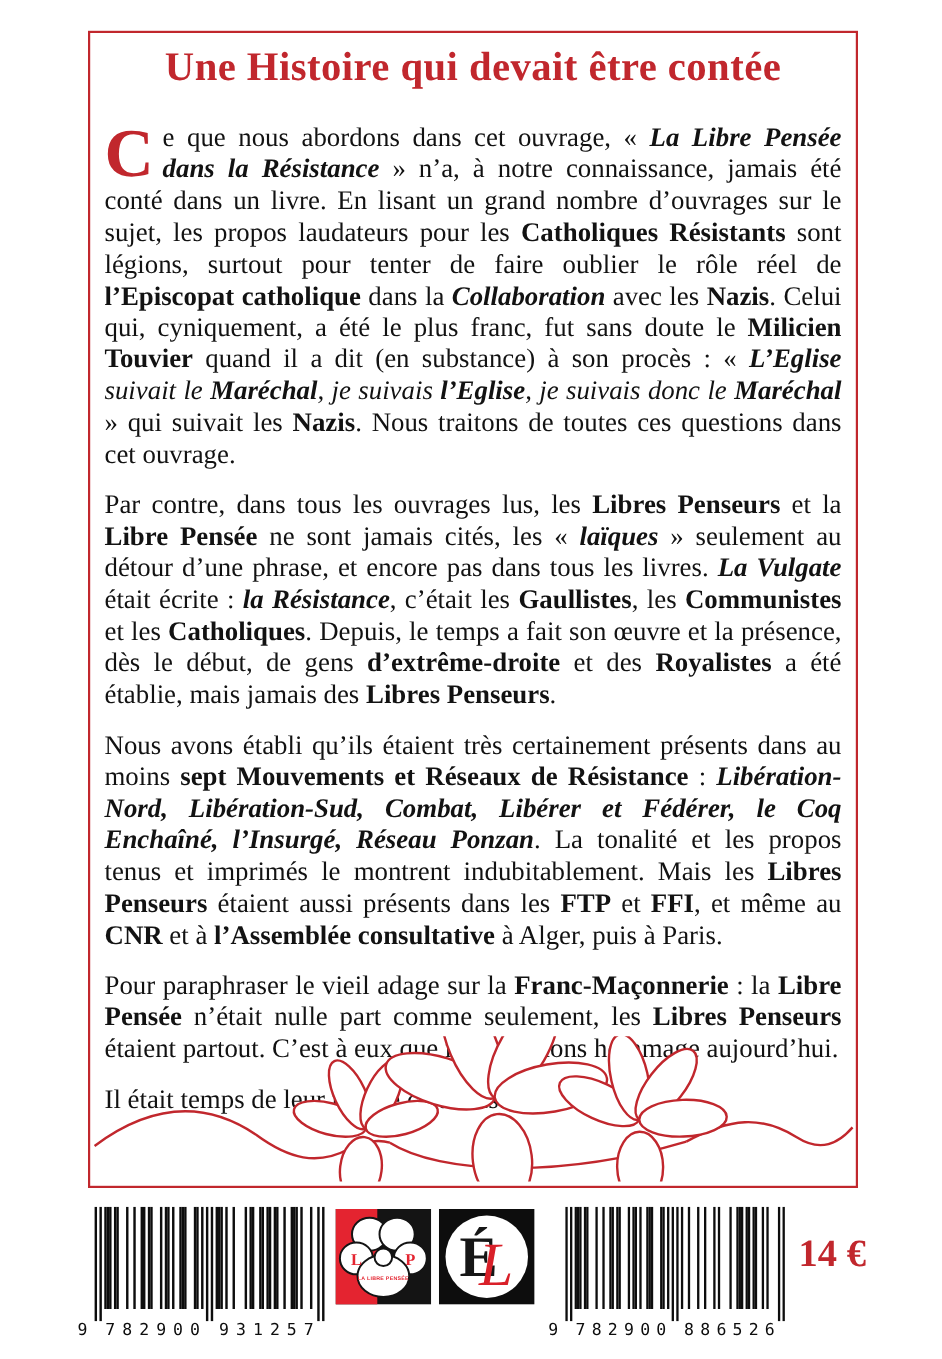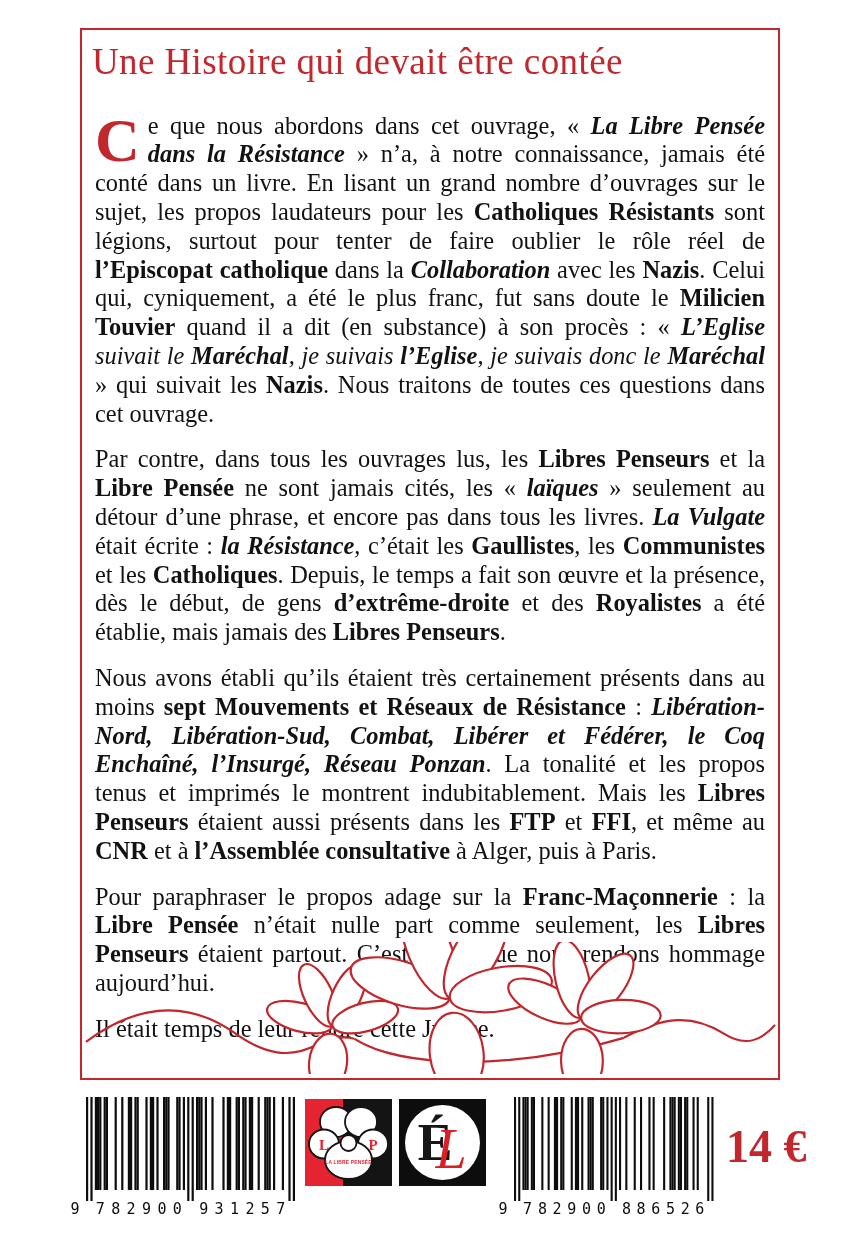--- a/index.html
+++ b/index.html
@@ -2,51 +2,51 @@
 <html style="--red: #c1272d; --logo-red: #e42430; --ink: #121212;"><head>
 <meta charset="utf-8">
 <style>
   :root { --red:#c1272d; --logo-red:#e42430; --ink:#121212; }
   html,body{margin:0;padding:0;}
   body{width:856px;height:1235px;background:#ffffff;position:relative;
        font-family:"Liberation Serif",serif;overflow:hidden;}
   .page{position:absolute;inset:0;}
   .frame{position:absolute;left:80px;top:28px;width:700px;height:1052px;
          border:2px solid var(--red);box-sizing:border-box;background:#fff;}
-  .title{margin:12px 10px 0;color:var(--red);
-         font-size:37px;font-weight:normal;letter-spacing:.4px;line-height:1.1;}
+  .title{margin:12px 10px 0;text-align:center;color:var(--red);
+         font-size:37px;font-weight:bold;letter-spacing:.4px;line-height:1.1;}
   .body-text{margin-top:29px;padding:0 13px;color:var(--ink);
          font-size:24.4px;line-height:28.8px;text-align:justify;}
   .para{margin:0 0 17px;}
   .para .b{font-weight:bold;}
   .para .i{font-style:italic;}
   .dropcap{float:left;color:var(--red);font-weight:bold;font-size:62px;
            line-height:50px;padding:3px 8px 0 0;}
   .flourish{position:absolute;left:0;bottom:4px;width:696px;height:132px;}
   .barcode{position:absolute;}
   #bc-left{left:68px;top:1097px;}
   #bc-right{left:496px;top:1097px;}
   .barcode text{font-family:"DejaVu Sans Mono",monospace;font-size:15px;fill:#0d0d0d;}
   .lp-logo{position:absolute;left:305px;top:1099px;width:87px;height:87px;}
   .el-logo{position:absolute;left:399px;top:1099px;width:87px;height:87px;}
   .price{position:absolute;left:726px;top:1120px;color:var(--red);
-         font-weight:bold;font-size:46px;}
+         font-weight:bold;font-size:35px;}
 </style>
 </head>
 <body>
 
 <div class="page">
 
   <div class="frame">
     <h1 class="title">Une Histoire qui devait être contée</h1>
     <div class="body-text" id="paragraphs">
         <p class="para"><span class="dropcap">C</span><span>e que nous abordons dans cet ouvrage, « </span><span class="b i">La Libre Pensée dans la Résistance</span><span> » n’a, à notre connaissance, jamais été conté dans un livre. En lisant un grand nombre d’ouvrages sur le sujet, les propos laudateurs pour les </span><span class="b">Catholiques Résistants</span><span> sont légions, surtout pour tenter de faire oublier le rôle réel de </span><span class="b">l’Episcopat catholique</span><span> dans la </span><span class="b i">Collaboration</span><span> avec les </span><span class="b">Nazis</span><span>. Celui qui, cyniquement, a été le plus franc, fut sans doute le </span><span class="b">Milicien Touvier</span><span> quand il a dit (en substance) à son procès : « </span><span class="b i">L’Eglise</span><span class="i"> suivait le </span><span class="b i">Maréchal</span><span class="i">, je suivais </span><span class="b i">l’Eglise</span><span class="i">, je suivais donc le </span><span class="b i">Maréchal</span><span> » qui suivait les </span><span class="b">Nazis</span><span>. Nous traitons de toutes ces questions dans cet ouvrage.</span></p>
         <p class="para"><span>Par contre, dans tous les ouvrages lus, les </span><span class="b">Libres Penseurs</span><span> et la </span><span class="b">Libre Pensée</span><span> ne sont jamais cités, les « </span><span class="b i">laïques</span><span> » seulement au détour d’une phrase, et encore pas dans tous les livres. </span><span class="b i">La Vulgate</span><span> était écrite : </span><span class="b i">la Résistance</span><span>, c’était les </span><span class="b">Gaullistes</span><span>, les </span><span class="b">Communistes</span><span> et les </span><span class="b">Catholiques</span><span>. Depuis, le temps a fait son œuvre et la présence, dès le début, de gens </span><span class="b">d’extrême-droite</span><span> et des </span><span class="b">Royalistes</span><span> a été établie, mais jamais des </span><span class="b">Libres Penseurs</span><span>.</span></p>
         <p class="para"><span>Nous avons établi qu’ils étaient très certainement présents dans au moins </span><span class="b">sept Mouvements et Réseaux de Résistance</span><span> : </span><span class="b i">Libération-Nord, Libération-Sud, Combat, Libérer et Fédérer, le Coq Enchaîné, l’Insurgé, Réseau Ponzan</span><span>. La tonalité et les propos tenus et imprimés le montrent indubitablement. Mais les </span><span class="b">Libres Penseurs</span><span> étaient aussi présents dans les </span><span class="b">FTP</span><span> et </span><span class="b">FFI</span><span>, et même au </span><span class="b">CNR</span><span> et à </span><span class="b">l’Assemblée consultative</span><span> à Alger, puis à Paris.</span></p>
-        <p class="para"><span>Pour paraphraser le propos adage sur la </span><span class="b">Franc-Maçonnerie</span><span> : la </span><span class="b">Libre Pensée</span><span> n’était nulle part comme seulement, les </span><span class="b">Libres Penseurs</span><span> étaient partout. C’est à eux que nous rendons hommage aujourd’hui.</span></p>
+        <p class="para"><span>Pour paraphraser le vieil adage sur la </span><span class="b">Franc-Maçonnerie</span><span> : la </span><span class="b">Libre Pensée</span><span> n’était nulle part comme seulement, les </span><span class="b">Libres Penseurs</span><span> étaient partout. C’est à eux que nous rendons hommage aujourd’hui.</span></p>
         <p class="para"><span>Il était temps de leur rendre cette Justice.</span></p>
       </div>
     <svg class="flourish" id="flourish" viewBox="0 0 700 132">
         <g stroke="#c1272d" stroke-width="2.2" fill="none">
           <path d="M4 100 C55 62 105 58 152 90 C182 112 208 118 236 103 C252 95 264 94 274 97"></path>
           <path d="M274 97 C320 126 430 130 545 96"></path>
           <path d="M545 96 C585 74 614 72 646 92 C668 106 684 98 697 83"></path>
         </g>
         <g stroke="#c1272d" stroke-width="2.2" fill="#ffffff">
           <ellipse cx="219.2" cy="75.2" rx="34.0" ry="14.3" transform="rotate(-165 219.2 75.2)"></ellipse>

